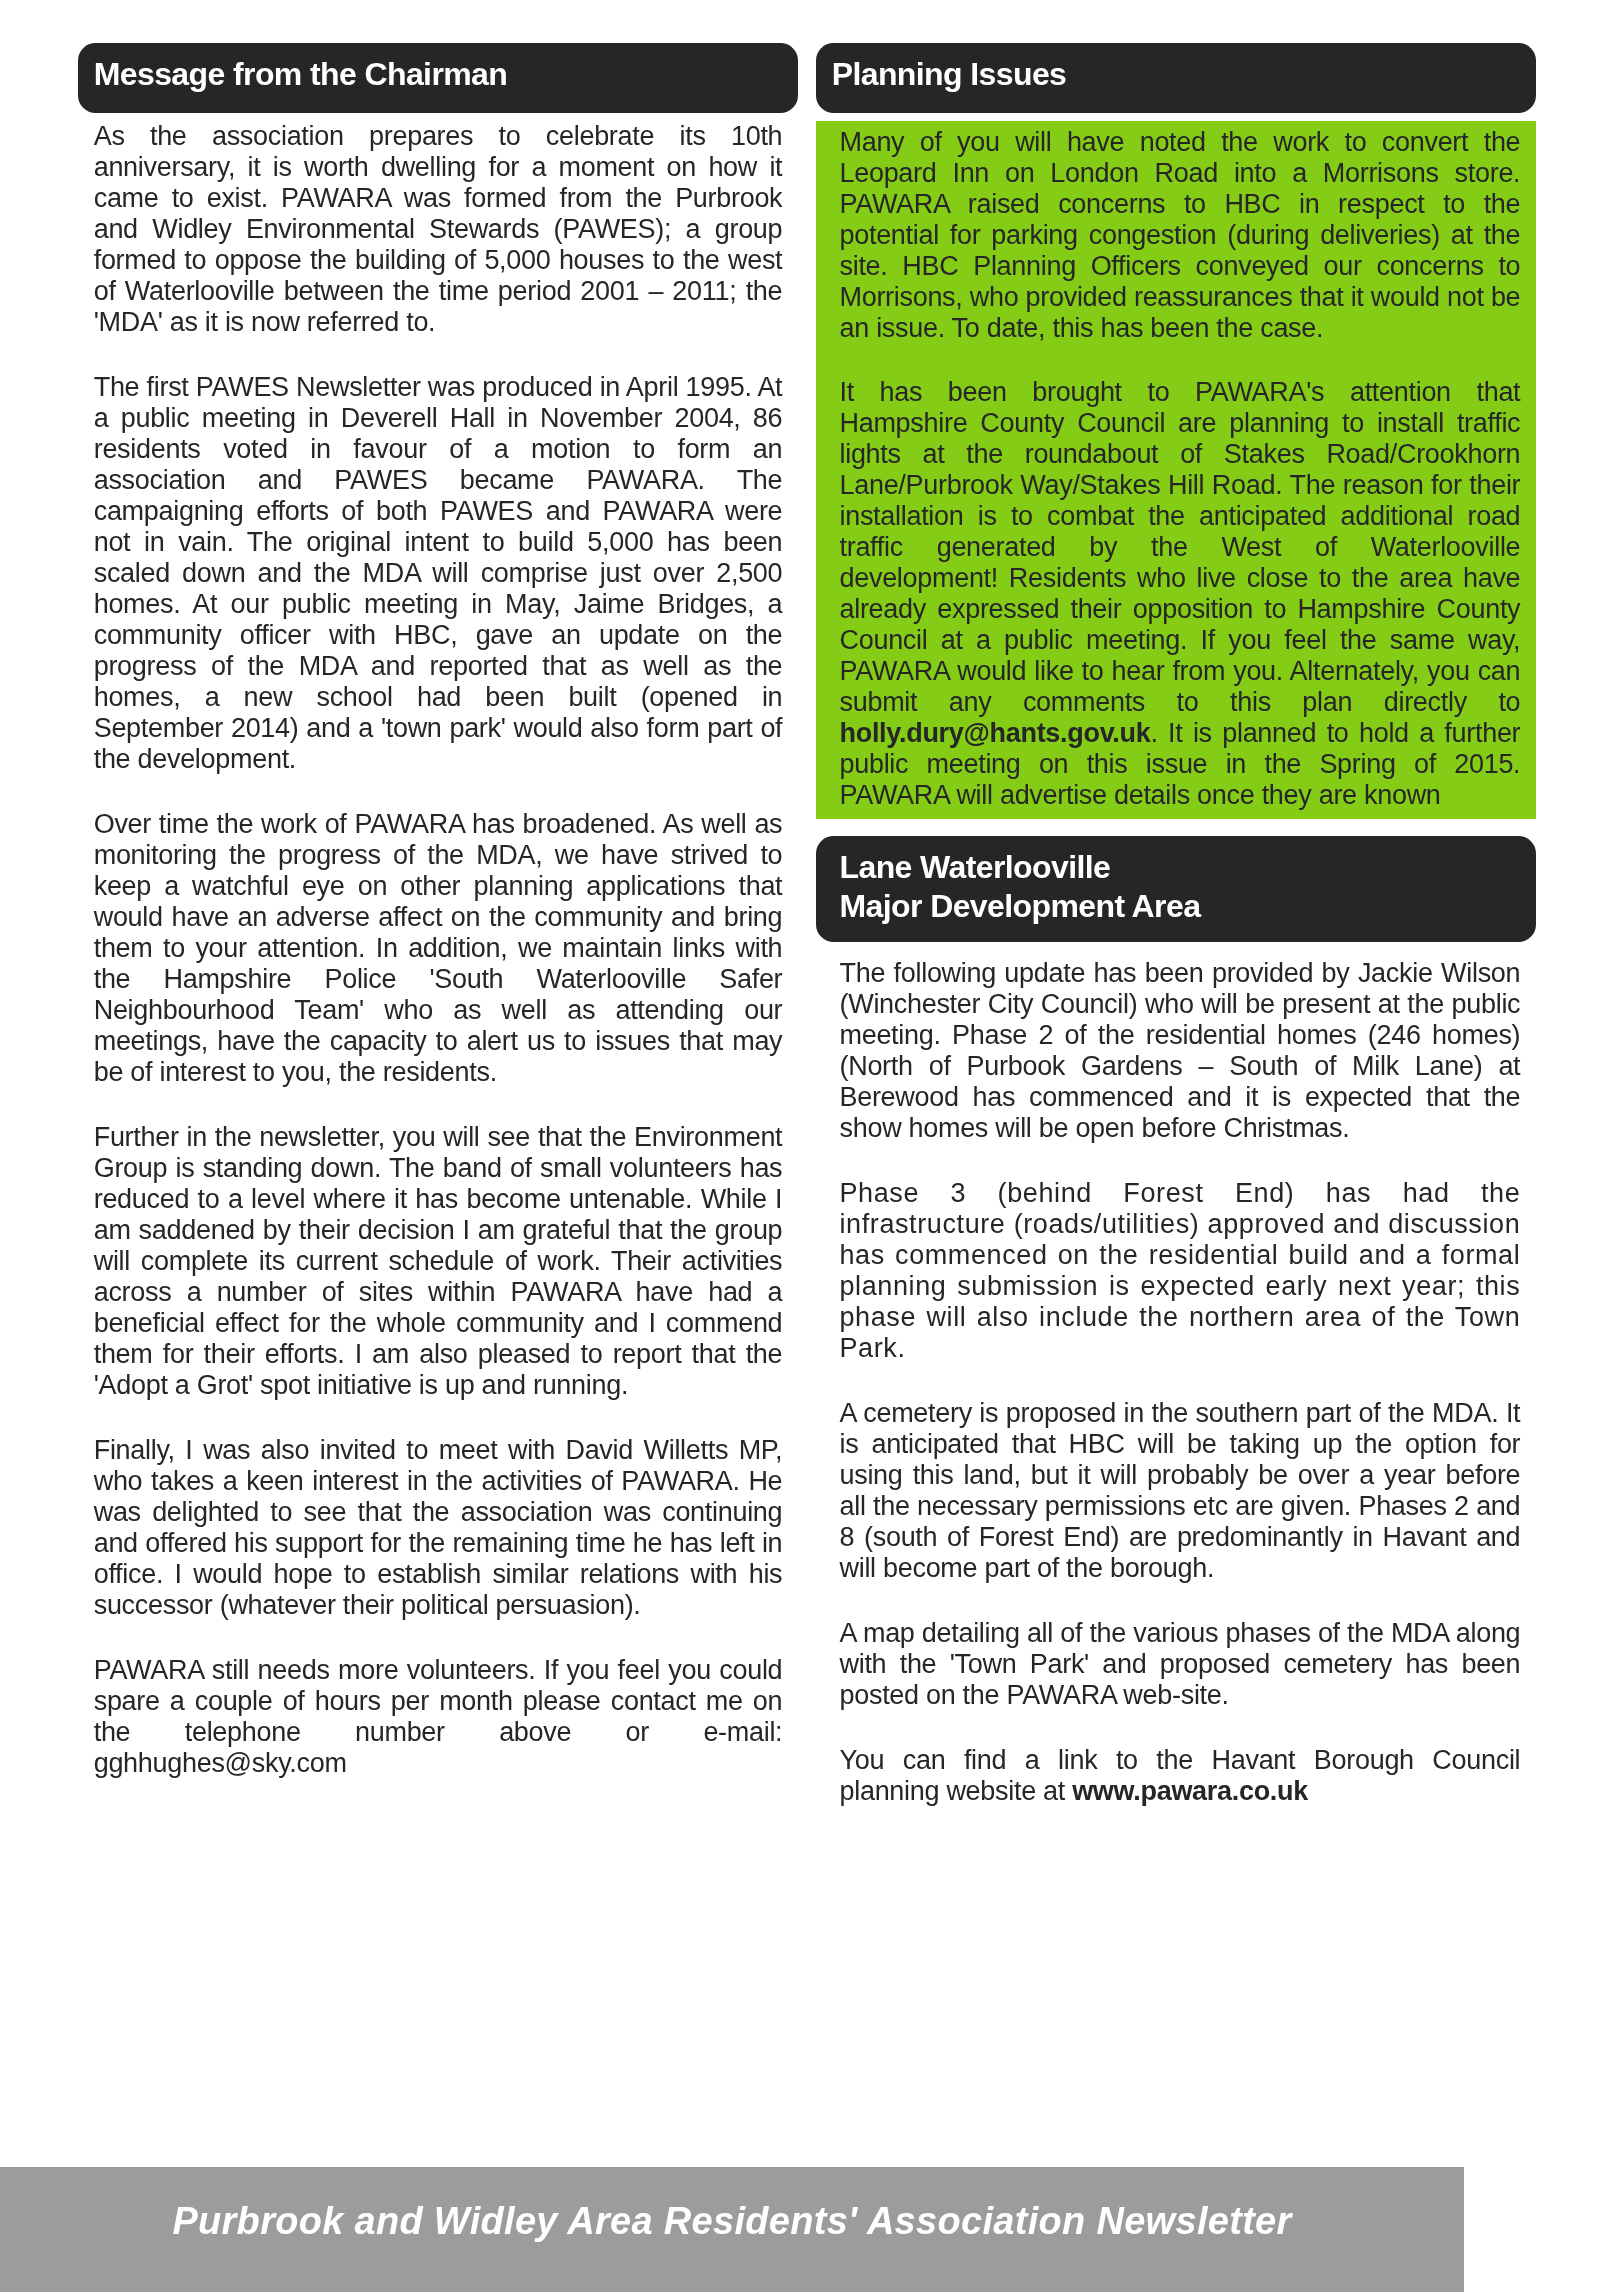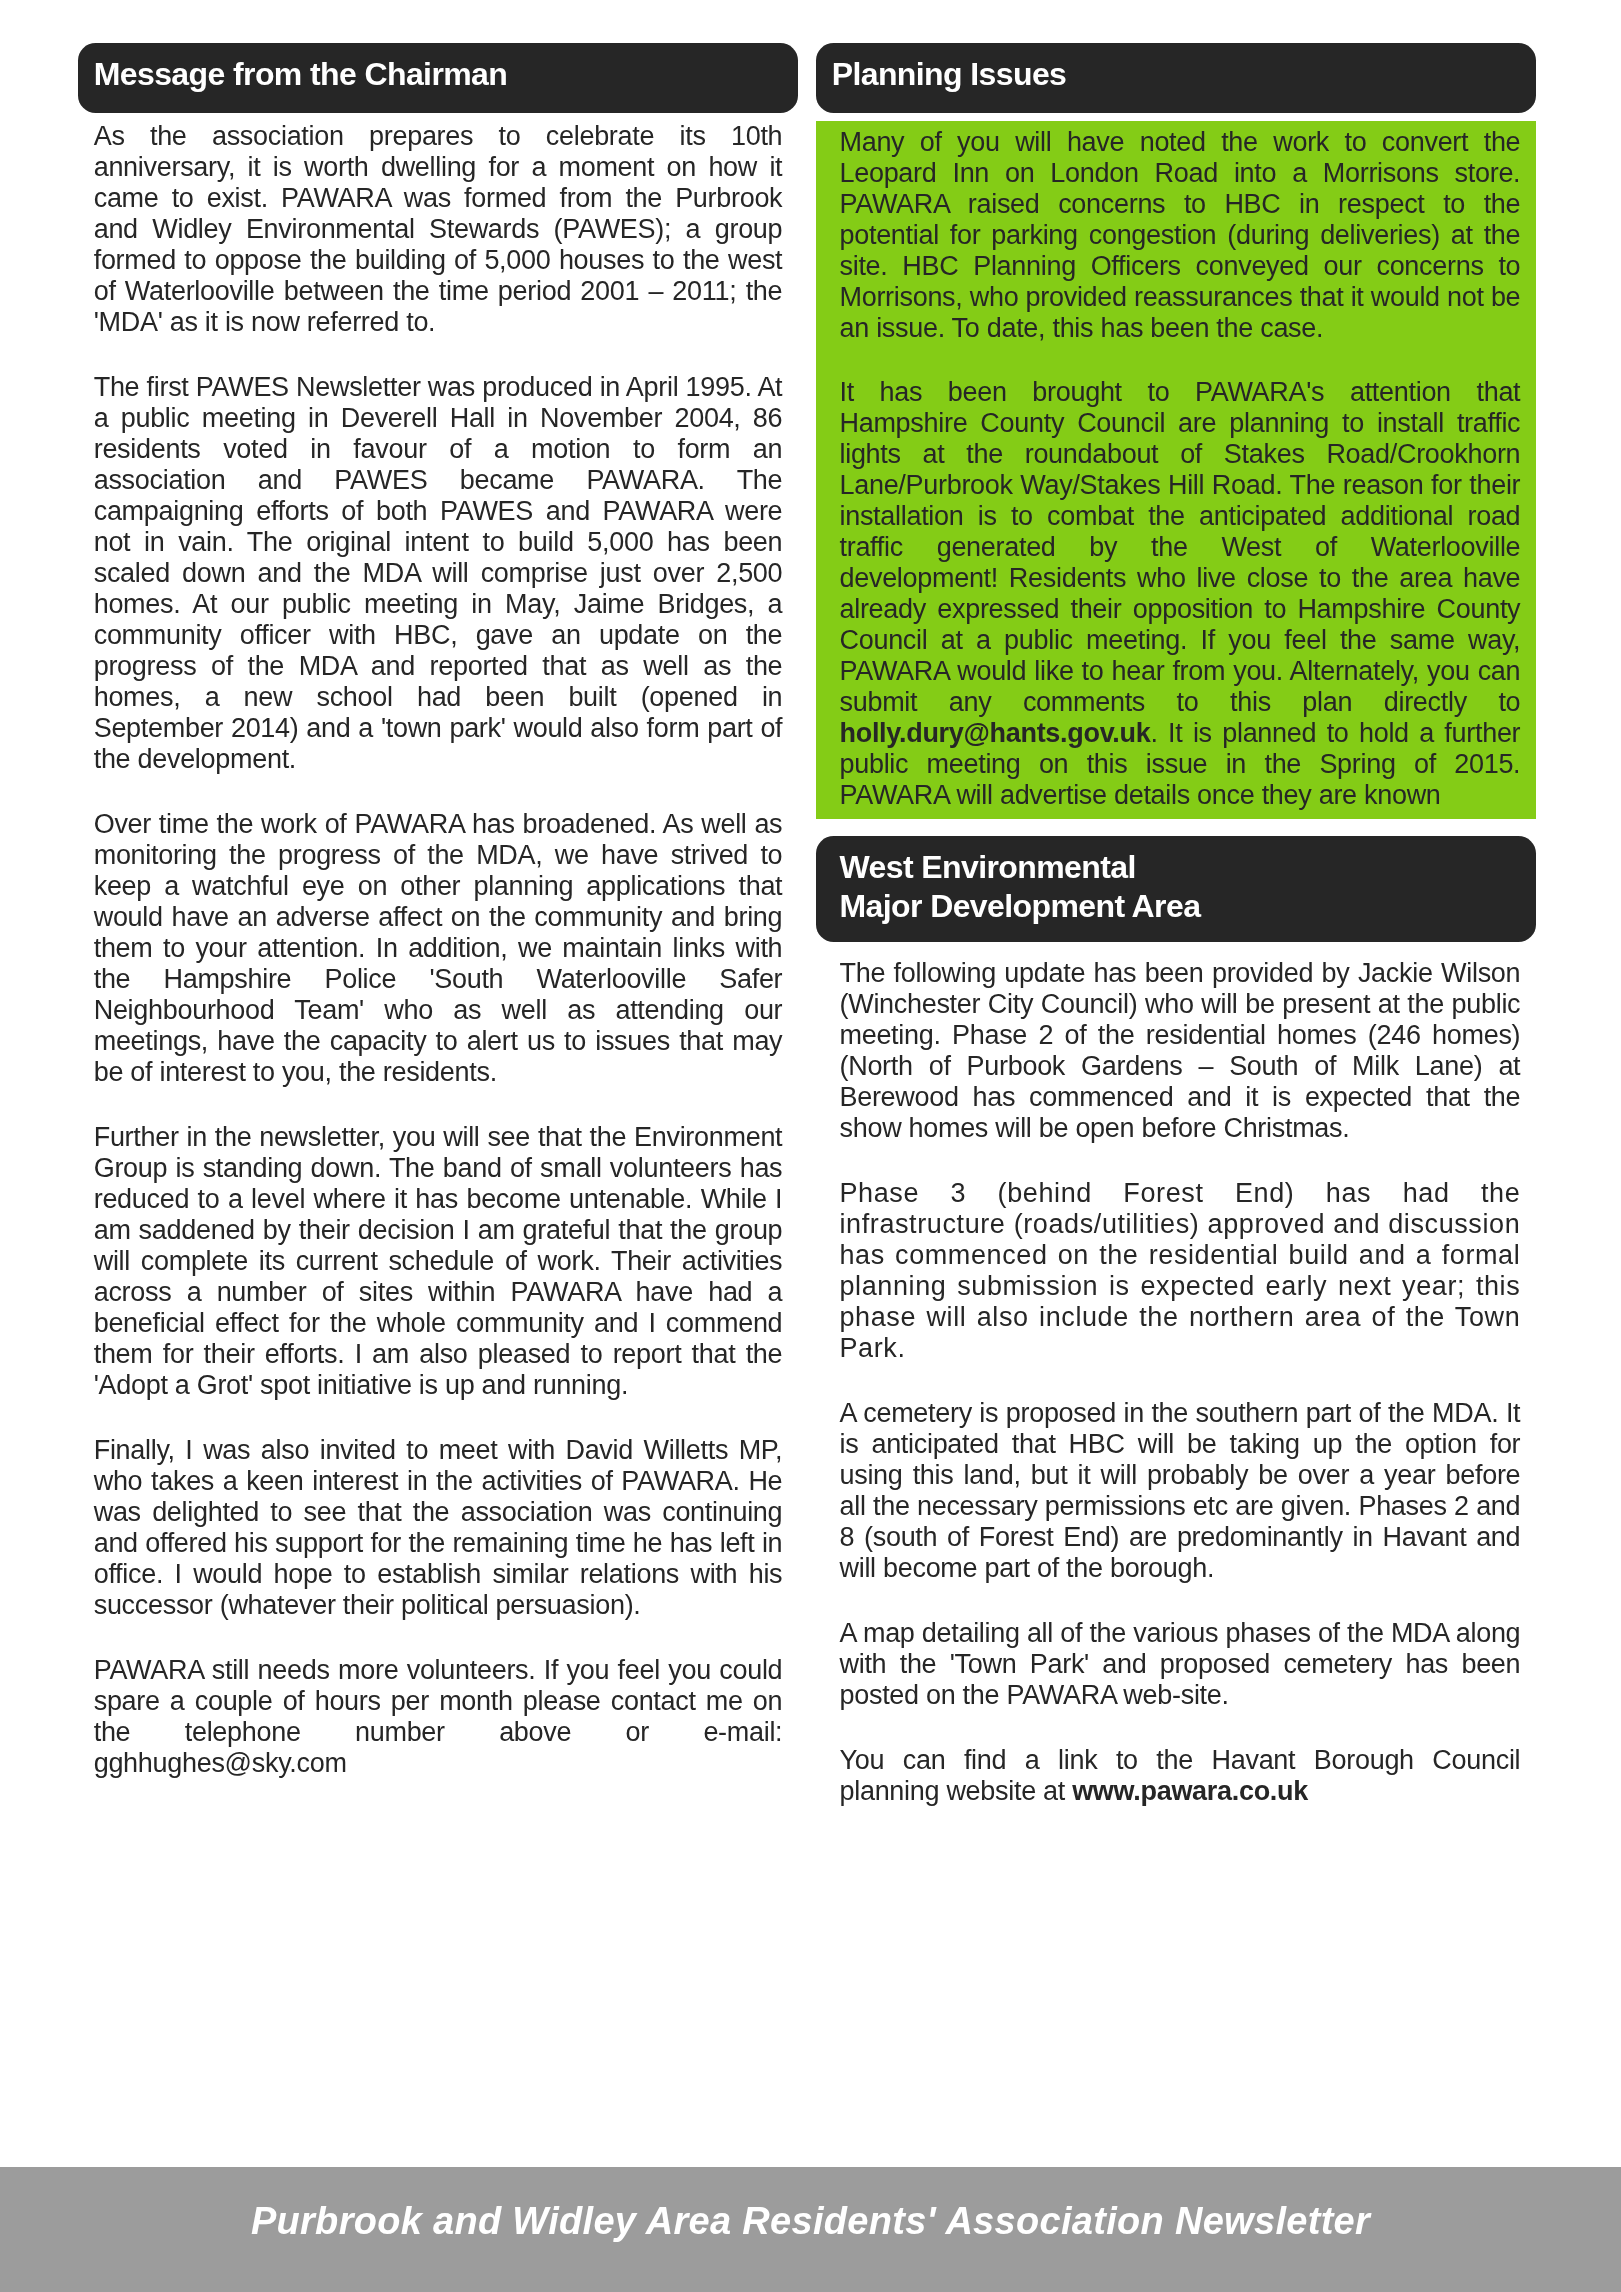--- a/index.html
+++ b/index.html
@@ -26,21 +26,21 @@
     .body-text p:last-child { margin-bottom: 0; }
     .left-body { padding: 7.8px 15.7px 0 15.7px; }
     .planning-panel {
       background: #84cc16; margin-top: 7.8px; padding: 5.9px 15.7px 7.8px 23.5px;
     }
     .planning-panel p { margin-bottom: 33px; }
     .mda-header { margin-top: 17.6px; }
     .mda-body { padding: 15.7px 15.7px 0 23.5px; }
     .bold { font-weight: bold; }
     .footer {
-      position: absolute; left: 0; top: 2167px; width: 1621px; height: 125px;
+      position: absolute; left: 0; top: 2167px; width: 1464px; height: 125px;
       background: #9c9c9c; display: flex; align-items: center; justify-content: center;
     }
     .footer-text {
       color: #ffffff; font-weight: bold; font-style: italic; font-size: 38px;
       letter-spacing: 0.3px; margin-top: -15.7px;
     }
   </style>
 </head>
 <body>
 
@@ -61,21 +61,21 @@
 <div class="col col-right">
   <div class="section-header">
     <span>Planning Issues</span>
   </div>
   <div class="body-text planning-panel">
     <p>Many of you will have noted the work to convert the Leopard Inn on London Road into a Morrisons store. PAWARA raised concerns to HBC in respect to the potential for parking congestion (during deliveries) at the site.  HBC Planning Officers conveyed our concerns to Morrisons, who provided reassurances that it would not be an issue.  To date, this has been the case.</p>
     <p><span>It has been brought to PAWARA's attention that Hampshire County Council are planning to install traffic lights at the roundabout of Stakes Road/Crookhorn Lane/Purbrook Way/Stakes Hill Road.  The reason for their installation is to combat the anticipated additional road traffic generated by the West of Waterlooville development!  Residents who live close to the area have already expressed their opposition to Hampshire County Council at a public meeting.  If you feel the same way, PAWARA would like to hear from you.  Alternately, you can submit any comments to this plan directly to </span><span class="bold">holly.dury@hants.gov.uk</span><span>.  It is planned to hold a further public meeting on this issue in the Spring of 2015.  PAWARA will advertise details once they are known</span></p>
   </div>
 
   <div class="section-header two-line mda-header">
-    <span class="hline">West Environmental</span>
+    <span class="hline">Lane Waterlooville</span>
     <span class="hline">Major Development Area</span>
   </div>
   <div class="body-text mda-body">
     <p>The following update has been provided by Jackie Wilson (Winchester City Council) who will be present at the public meeting.  Phase 2 of the residential homes (246 homes) (North of Purbook Gardens – South of Milk Lane) at Berewood has commenced and it is expected that the show homes will be open before Christmas.</p>
     <p style="letter-spacing:0.6px">Phase 3 (behind Forest End) has had the infrastructure (roads/utilities) approved and discussion has commenced on the residential build and a formal planning submission is expected early next year; this phase will also include the northern area of the Town Park.</p>
     <p>A cemetery is proposed in the southern part of the MDA.  It is anticipated that HBC will be taking up the option for using this land, but it will probably be over a year before all the necessary permissions etc are given.  Phases 2 and 8 (south of Forest End) are predominantly in Havant and will become part of the borough.</p>
     <p>A map detailing all of the various phases of the MDA along with the 'Town Park' and proposed cemetery has been posted on the PAWARA web-site.</p>
     <p><span>You can find a link to the Havant Borough Council planning website at </span><span class="bold">www.pawara.co.uk</span></p>
   </div>
 </div>

